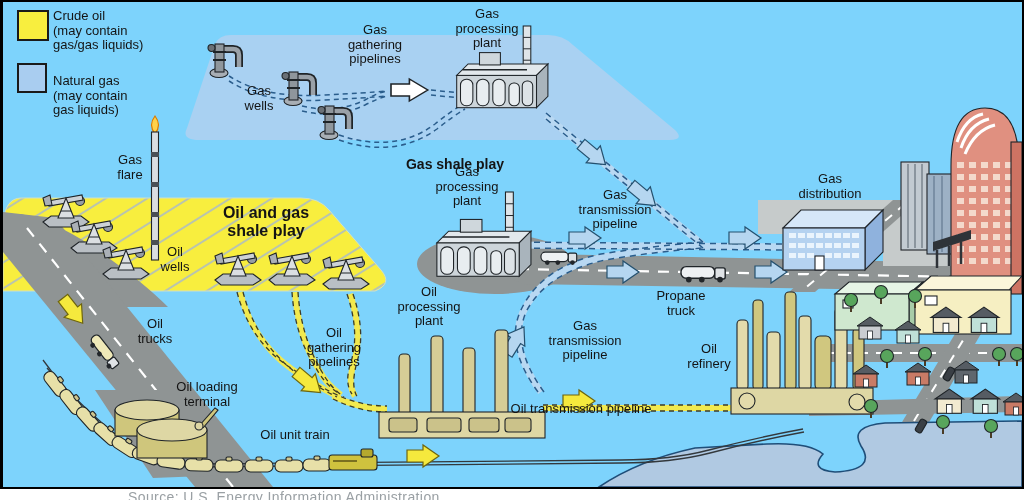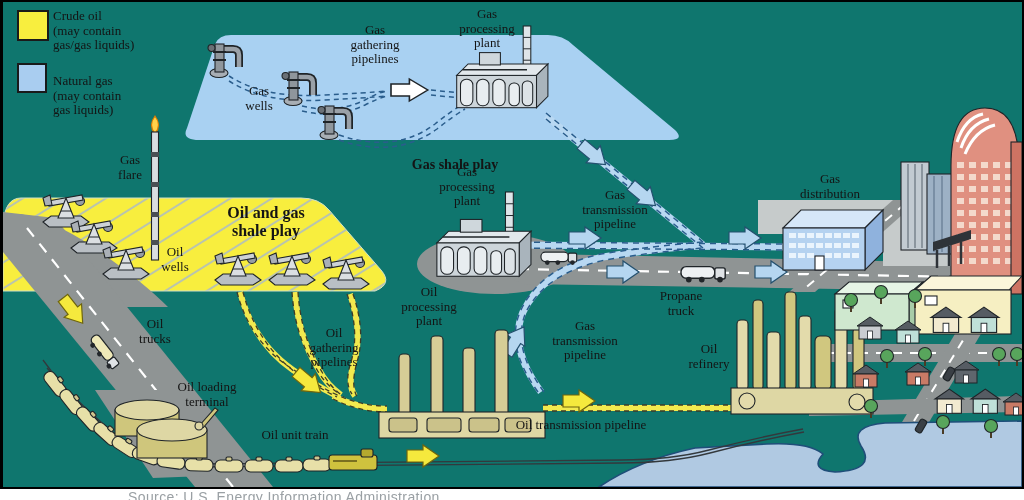--- a/index.html
+++ b/index.html
@@ -1,20 +1,20 @@
 <!DOCTYPE html>
 <html><head>
 <meta charset="utf-8">
 <style>
   html,body{margin:0;padding:0;background:#fff;}
   .stage{position:relative;width:1024px;height:500px;overflow:hidden;background:#fff;
          font-family:"Liberation Sans","DejaVu Sans",sans-serif;}
-  .map{position:absolute;left:0;top:0;width:1019px;height:485px;background:#0f766e;
+  .map{position:absolute;left:0;top:0;width:1019px;height:485px;background:#7dd3fc;
        border-left:3px solid #000;border-top:2px solid #000;border-right:2px solid #000;
-       border-bottom:2px solid #000;overflow:hidden;font-family:Liberation Serif, serif;}
+       border-bottom:2px solid #000;overflow:hidden;}
   .map svg{position:absolute;left:0;top:0;}
   .lbl{position:absolute;color:#141414;font-size:13px;line-height:1.12;text-align:center;
        white-space:pre-line;}
   .lbl.left{text-align:left;}
   .lbl.bold{font-weight:bold;font-size:14px;}
   .lbl.bolder{font-weight:bold;font-size:16px;}
   .swatch{position:absolute;border:2px solid #1a1a1a;}
   .source{position:absolute;left:128px;top:489px;height:16px;overflow:hidden;
           font-size:14px;color:#9aa0a4;letter-spacing:.4px;text-align:center;}
   
@@ -497,18 +497,18 @@
 pipeline</div>
   <div class="lbl" style="left:502px;top:317px;width:160px;">Gas
 transmission
 pipeline</div>
   <div class="lbl" style="left:618px;top:287px;width:120px;">Propane
 truck</div>
   <div class="lbl" style="left:757px;top:170px;width:140px;">Gas
 distribution</div>
   <div class="lbl" style="left:656px;top:340px;width:100px;">Oil
 refinery</div>
-  <div class="lbl" style="left:458px;top:416px;width:240px;text-align:center;">Oil transmission pipeline</div>
+  <div class="lbl" style="left:458px;top:400px;width:240px;text-align:center;">Oil transmission pipeline</div>
 
   </div>
 
   <div class="source">Source: U.S. Energy Information Administration</div>
 </div>
 
 </body></html>

